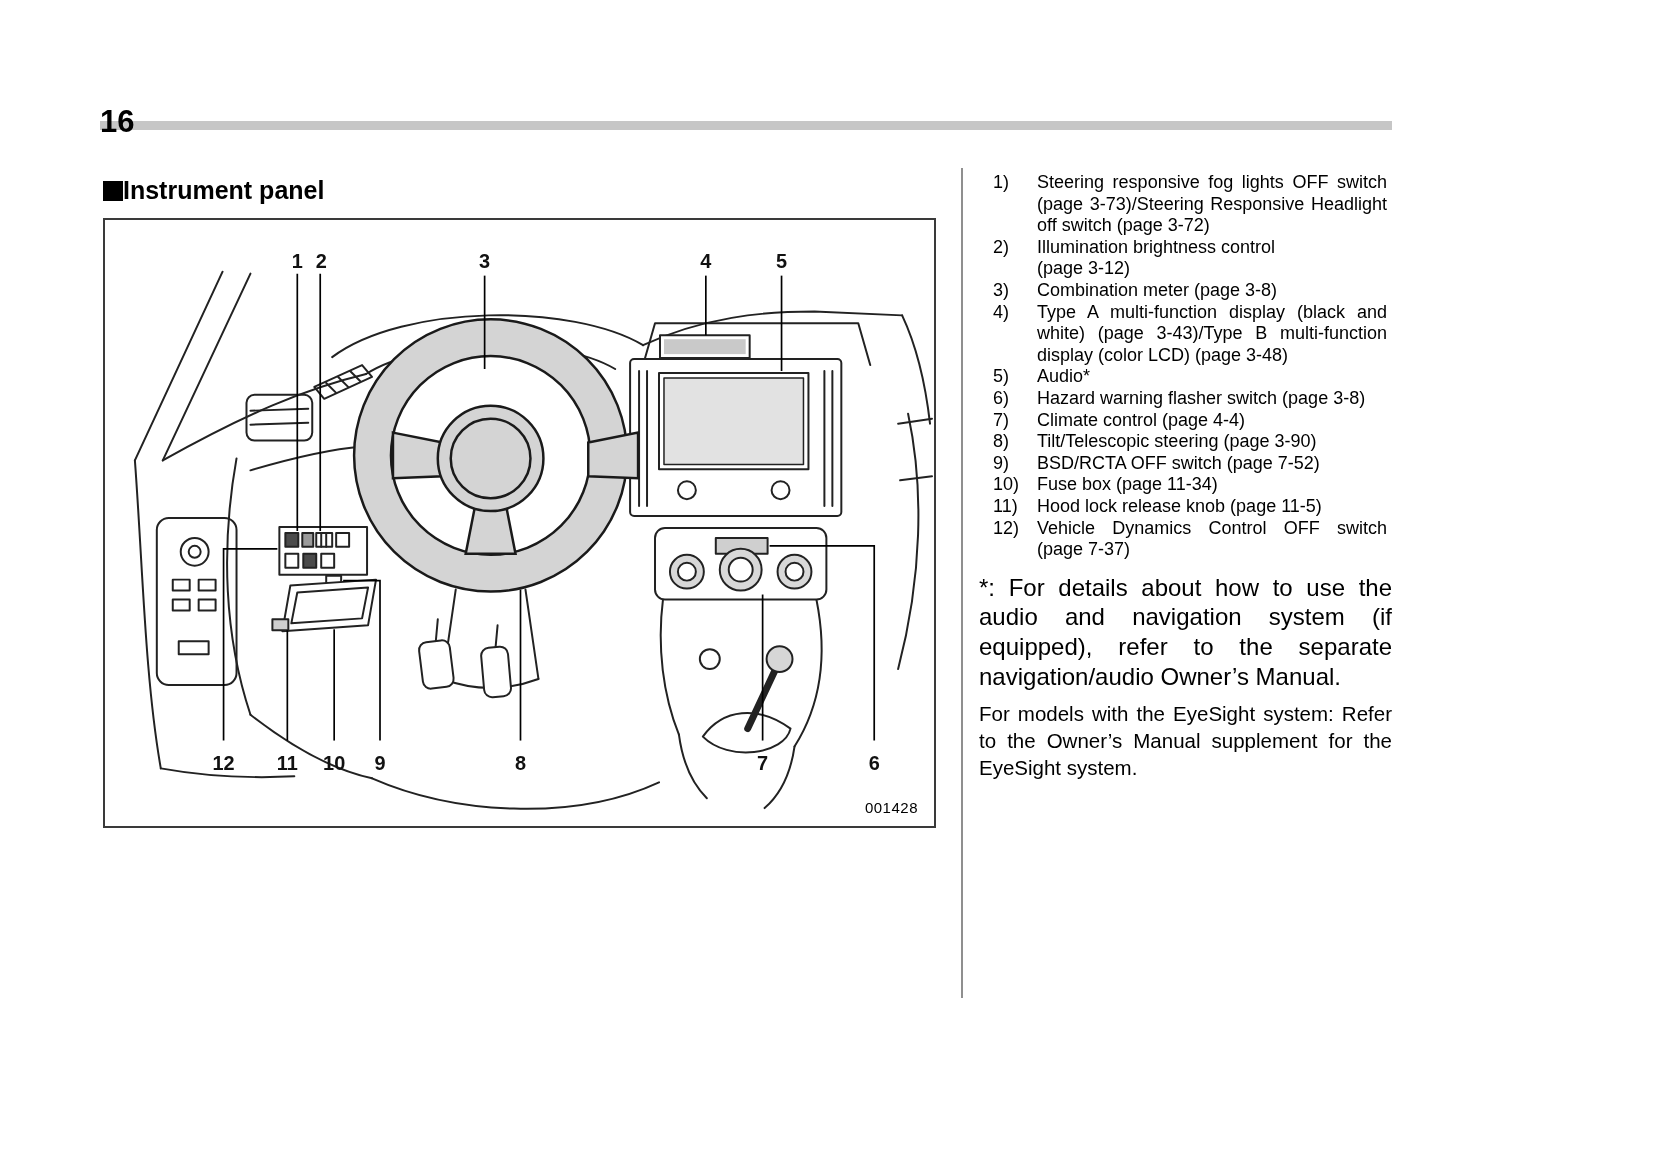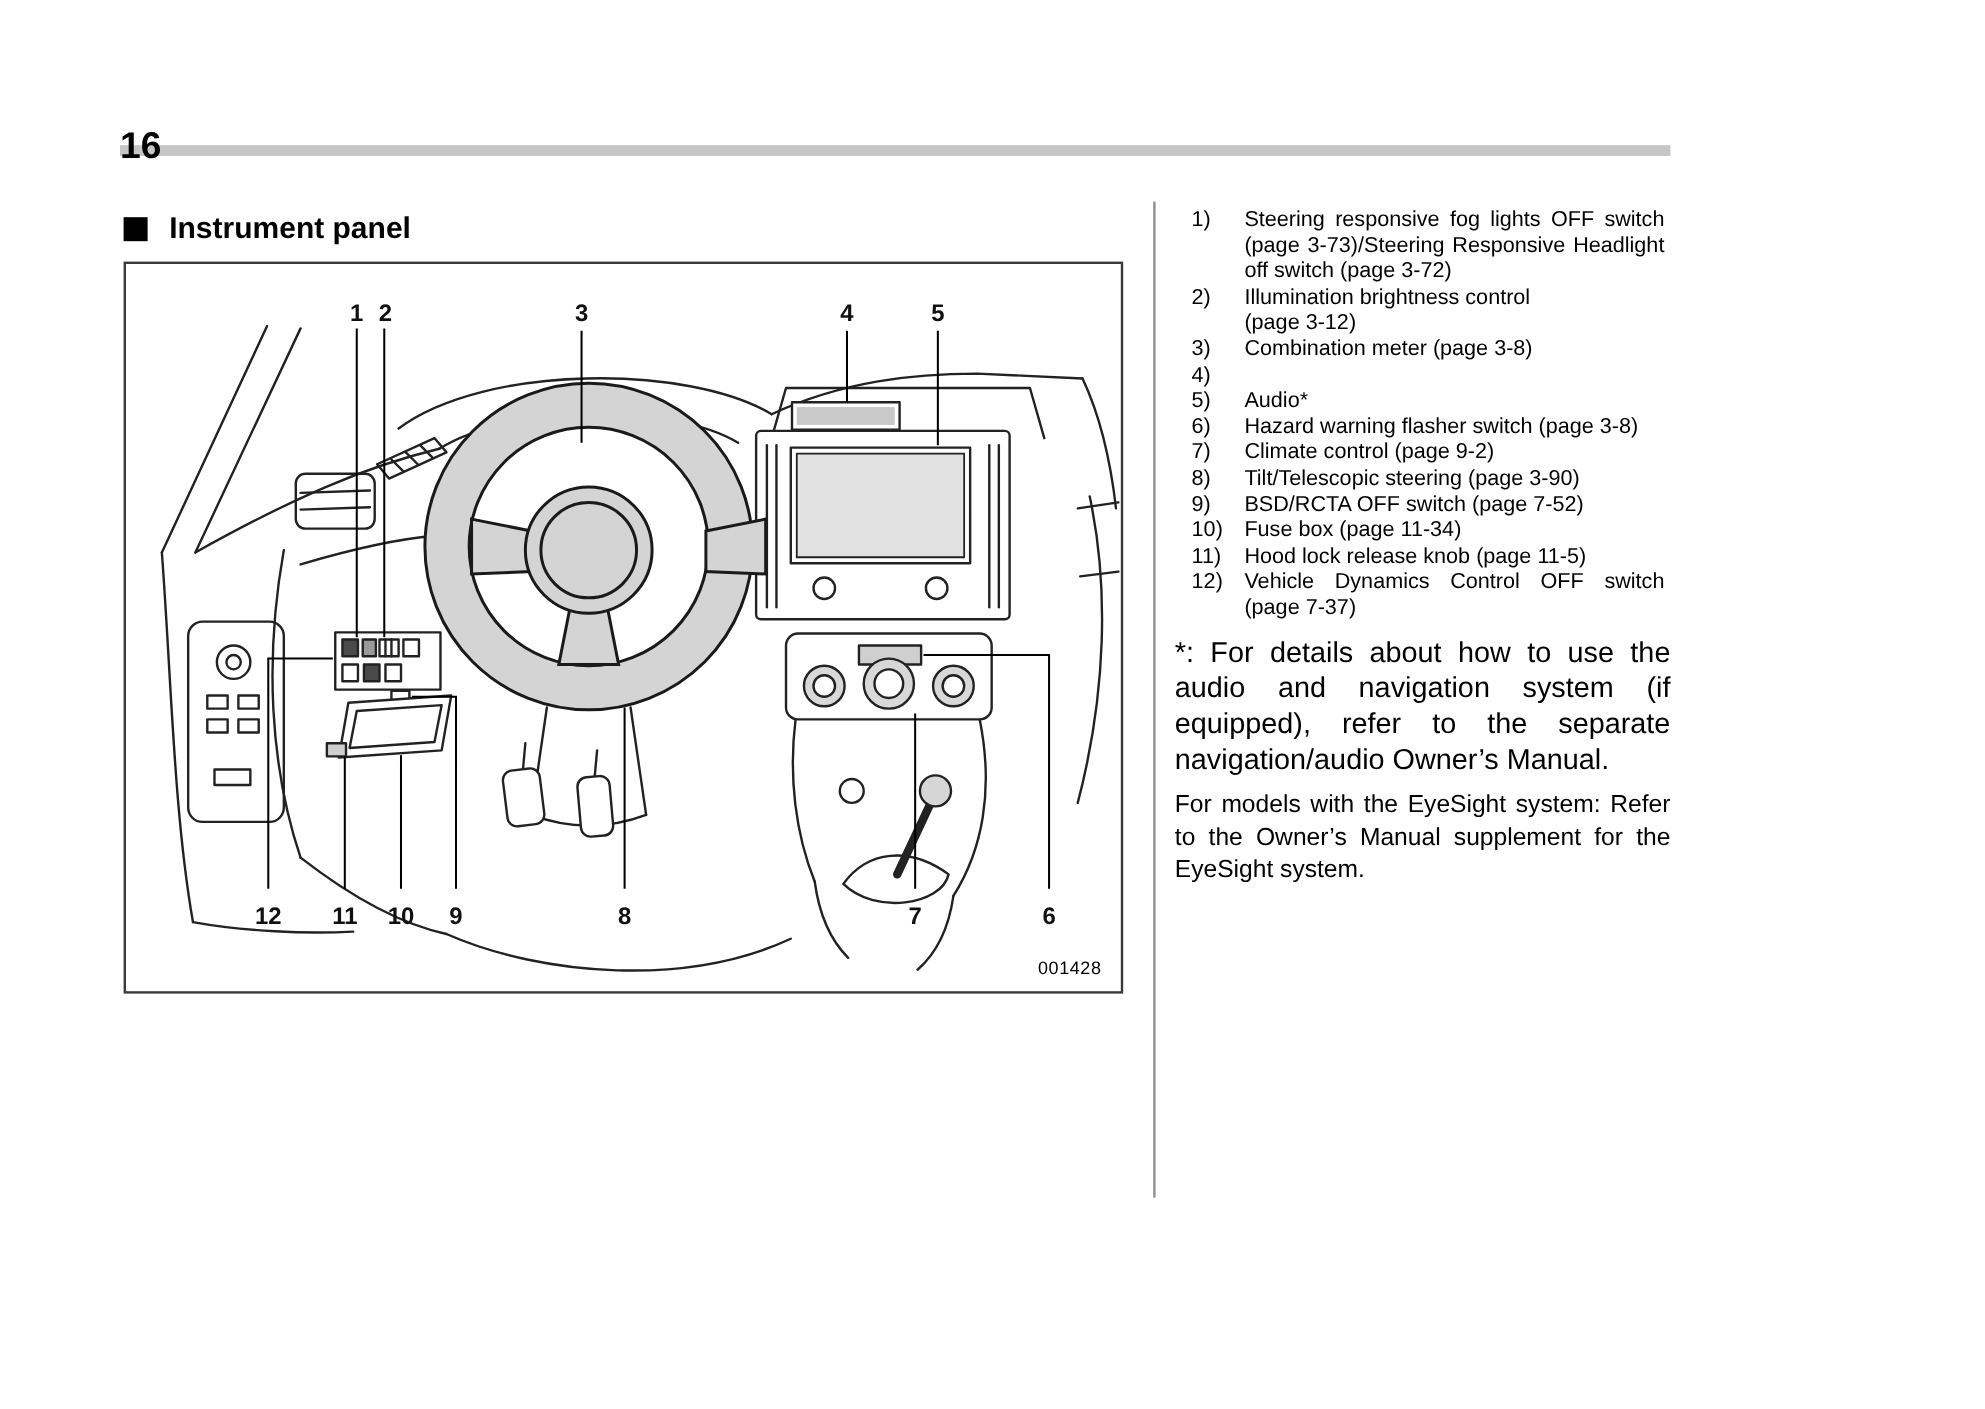--- a/index.html
+++ b/index.html
@@ -5,21 +5,21 @@
   * { margin:0; padding:0; box-sizing:border-box; }
   html, body {
     width:1654px; height:1174px; background:#ffffff; color:#000;
     font-family:"Liberation Sans", sans-serif;
   }
   .page { position:relative; width:1616px; height:1174px; overflow:hidden; background:#fff; }
 
   .header-rule { position:absolute; left:100px; top:121px; width:1292px; height:9px; background:#c6c6c6; }
   .page-number { position:absolute; left:100px; top:104px; font-size:31px; font-weight:bold; z-index:2; }
 
-  .section-title { position:absolute; left:103px; top:176px; display:flex; align-items:center; gap:18px;
+  .section-title { position:absolute; left:103px; top:176px; display:flex; align-items:center; gap:0;
                    font-size:25px; font-weight:bold; }
   .section-marker { width:20px; height:20px; background:#000; display:inline-block; }
 
   .figure-box { position:absolute; left:103px; top:218px; width:833px; height:610px;
                 border:2px solid #3a3a3a; background:#fff; }
   .figure-box svg { width:100%; height:100%; display:block; }
   .figure-id { position:absolute; right:16px; bottom:10px; font-size:15px; letter-spacing:0.5px;text-align:right; }
 
   .column-divider { position:absolute; left:961px; top:168px; width:2px; height:830px; background:#8f8f8f; }
 
@@ -220,32 +220,33 @@
         <span class="legend-num">2)</span>
         <span class="legend-text">Illumination brightness control
 (page 3-12)</span>
       </div>
       <div class="legend-item">
         <span class="legend-num">3)</span>
         <span class="legend-text">Combination meter (page 3-8)</span>
       </div>
       <div class="legend-item">
         <span class="legend-num">4)</span>
+        <span class="legend-text">Type A multi-function display (black and white) (page 3-43)/Type B multi-function display (color LCD) (page 3-48)</span>
       </div>
       <div class="legend-item">
         <span class="legend-num">5)</span>
         <span class="legend-text">Audio*</span>
       </div>
       <div class="legend-item">
         <span class="legend-num">6)</span>
         <span class="legend-text">Hazard warning flasher switch (page 3-8)</span>
       </div>
       <div class="legend-item">
         <span class="legend-num">7)</span>
-        <span class="legend-text">Climate control (page 9-2)</span>
+        <span class="legend-text">Climate control (page 4-4)</span>
       </div>
       <div class="legend-item">
         <span class="legend-num">8)</span>
         <span class="legend-text">Tilt/Telescopic steering (page 3-90)</span>
       </div>
       <div class="legend-item">
         <span class="legend-num">9)</span>
         <span class="legend-text">BSD/RCTA OFF switch (page 7-52)</span>
       </div>
       <div class="legend-item">

